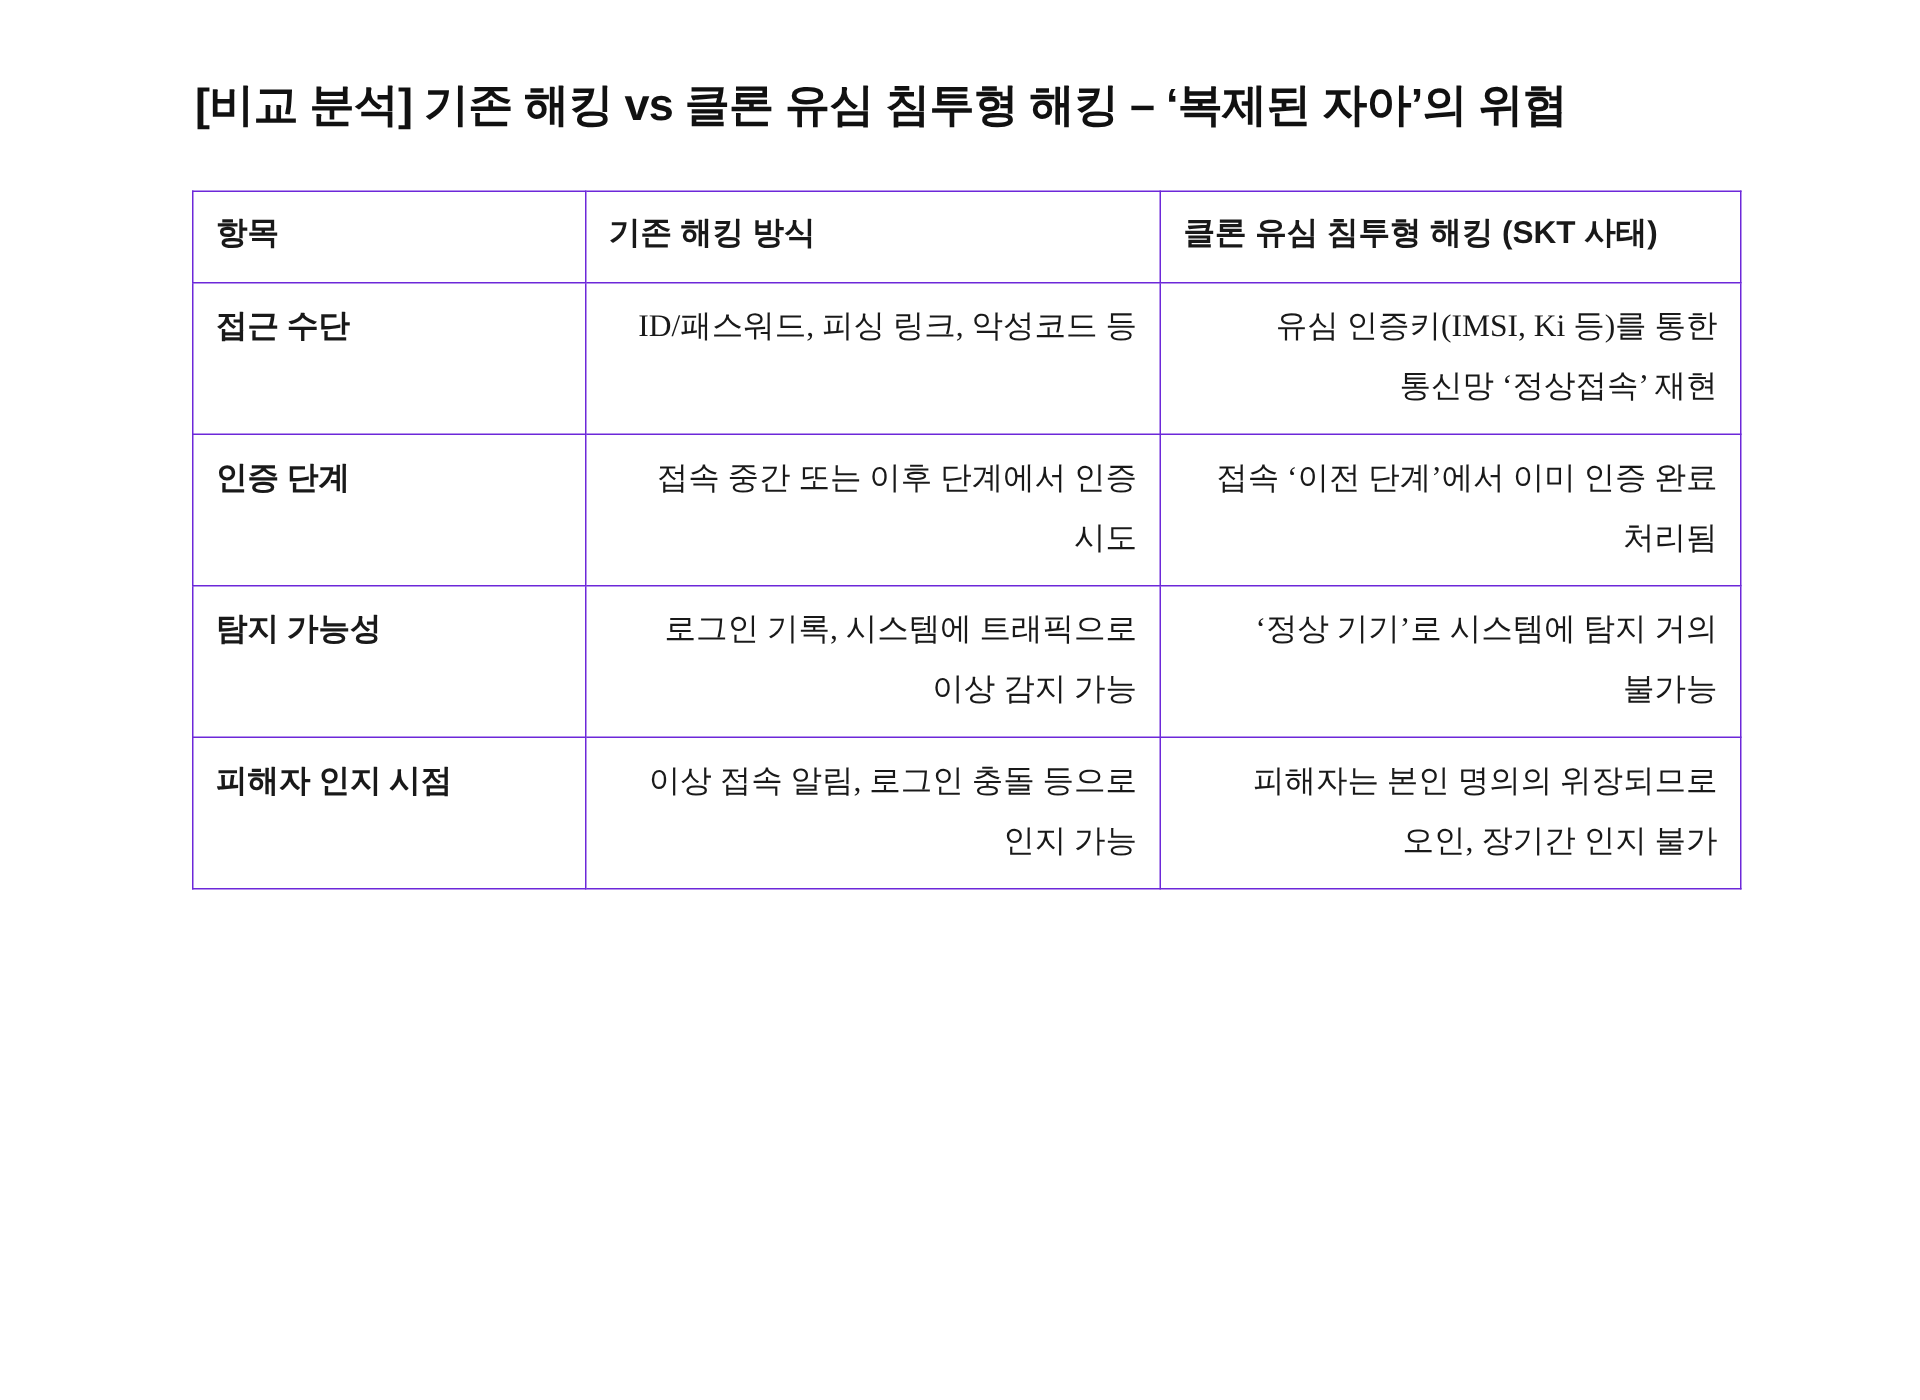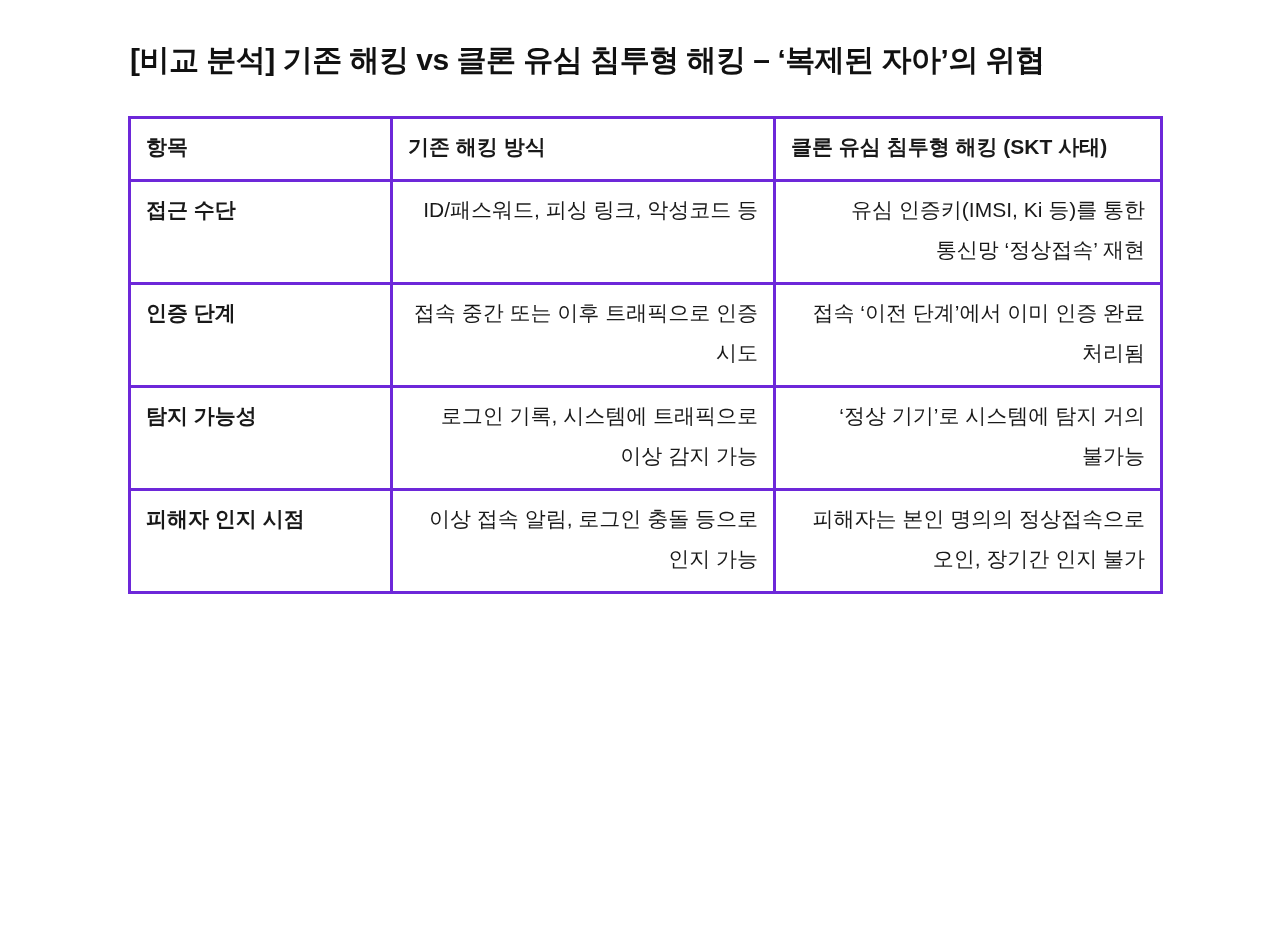--- a/index.html
+++ b/index.html
@@ -8,21 +8,21 @@
     background: #ffffff;
   }
   body {
     width: 1280px;
     height: 933px;
     font-family: "Liberation Sans", sans-serif;
     color: #111111;
     overflow: hidden;
   }
   .page {
-    padding: 42px 0 0 128px;
+    padding: 53px 0 0 128px;
   }
   .page-title {
     font-size: 30px;
     font-weight: 700;
     letter-spacing: -0.5px;
     color: #111111;
     margin: 0 0 0 2px;
     line-height: 36px;
     white-space: nowrap;
   }
@@ -30,37 +30,38 @@
     border-collapse: collapse;
     table-layout: fixed;
     margin-top: 38px;
     width: 1032px;
   }
   table.compare col.c1 { width: 262px; }
   table.compare col.c2 { width: 383px; }
   table.compare col.c3 { width: 387px; }
   table.compare th,
   table.compare td {
-    border: 3px solid #6d28d9;
+    border: 1px solid #6d28d9;
     vertical-align: top;
     text-align: left;
     padding: 8px 15px 10px 15px;
     font-size: 21px;
     line-height: 40px;
     word-break: keep-all;
     overflow-wrap: break-word;
     color: #191919;
   }
   table.compare thead th {
     height: 42px;           
     font-weight: 700;
   }
   table.compare tbody th,
   table.compare tbody td {
     height: 82px;           
+    font-family: Liberation Serif, serif;
   }
   table.compare tbody th {
     font-weight: 700;
   }
   table.compare tbody td {
     font-weight: 400;
     text-align: right;
   }
 </style>
 </head>
@@ -84,29 +85,29 @@
       </tr>
     </thead>
     <tbody>
       <tr>
         <th>접근 수단</th>
         <td>ID/패스워드, 피싱 링크, 악성코드 등</td>
         <td>유심 인증키(IMSI, Ki 등)를 통한 통신망 ‘정상접속’ 재현</td>
       </tr>
       <tr>
         <th>인증 단계</th>
-        <td>접속 중간 또는 이후 트래픽으로 인증 시도</td>
+        <td>접속 중간 또는 이후 단계에서 인증 시도</td>
         <td>접속 ‘이전 단계’에서 이미 인증 완료 처리됨</td>
       </tr>
       <tr>
         <th>탐지 가능성</th>
         <td>로그인 기록, 시스템에 트래픽으로 이상 감지 가능</td>
         <td>‘정상 기기’로 시스템에 탐지 거의 불가능</td>
       </tr>
       <tr>
         <th>피해자 인지 시점</th>
         <td>이상 접속 알림, 로그인 충돌 등으로 인지 가능</td>
-        <td>피해자는 본인 명의의 정상접속으로 오인, 장기간 인지 불가</td>
+        <td>피해자는 본인 명의의 위장되므로 오인, 장기간 인지 불가</td>
       </tr>
     </tbody>
   </table>
 
 </div>
 
 </body></html>

